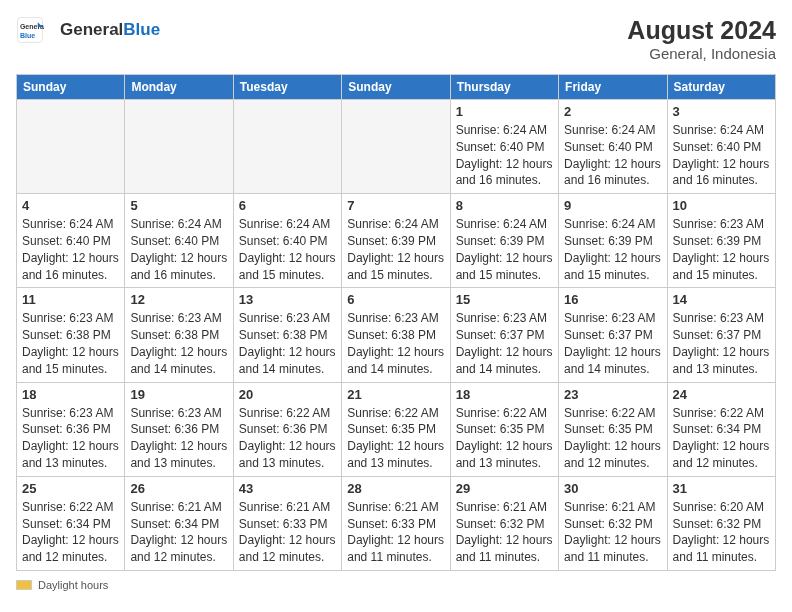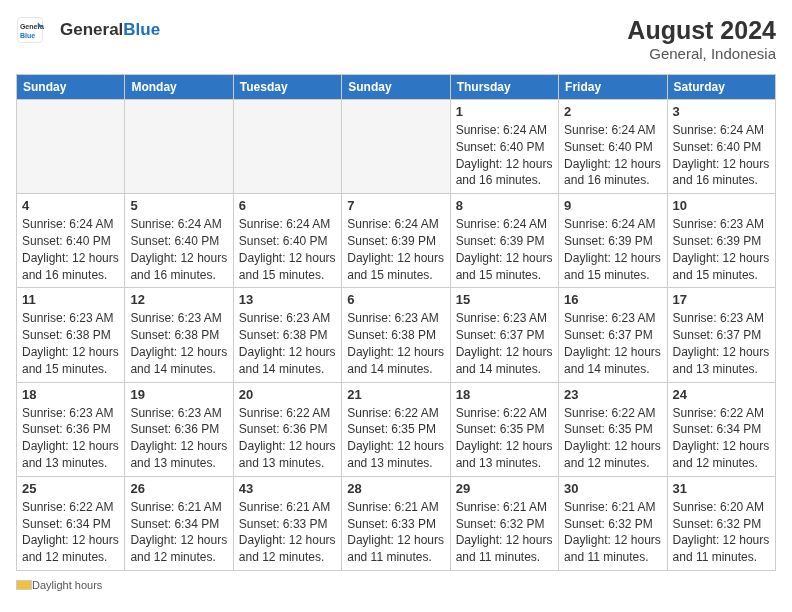--- a/index.html
+++ b/index.html
@@ -72,20 +72,21 @@
       color: #333;
       font-size: 12px;
       line-height: 1.4;
     }
     .legend {
       margin-top: 8px;
       font-size: 11px;
       color: #555;
       display: flex;
       align-items: center;
+      gap: 6px;
     }
     .legend-bar {
       display: inline-block;
       width: 16px;
       height: 10px;
       background: #f0c040;
       border: 1px solid #ccc;
     }
   </style>
 </head>
@@ -189,21 +190,21 @@
         </td>
         <td>
           <div class="day-num">15</div>
           <div class="day-info">Sunrise: 6:23 AM<br>Sunset: 6:37 PM<br>Daylight: 12 hours and 14 minutes.</div>
         </td>
         <td>
           <div class="day-num">16</div>
           <div class="day-info">Sunrise: 6:23 AM<br>Sunset: 6:37 PM<br>Daylight: 12 hours and 14 minutes.</div>
         </td>
         <td>
-          <div class="day-num">17</div>
+          <div class="day-num">14</div>
           <div class="day-info">Sunrise: 6:23 AM<br>Sunset: 6:37 PM<br>Daylight: 12 hours and 13 minutes.</div>
         </td>
       </tr>
       <tr>
         <td>
           <div class="day-num">18</div>
           <div class="day-info">Sunrise: 6:23 AM<br>Sunset: 6:36 PM<br>Daylight: 12 hours and 13 minutes.</div>
         </td>
         <td>
           <div class="day-num">19</div>

